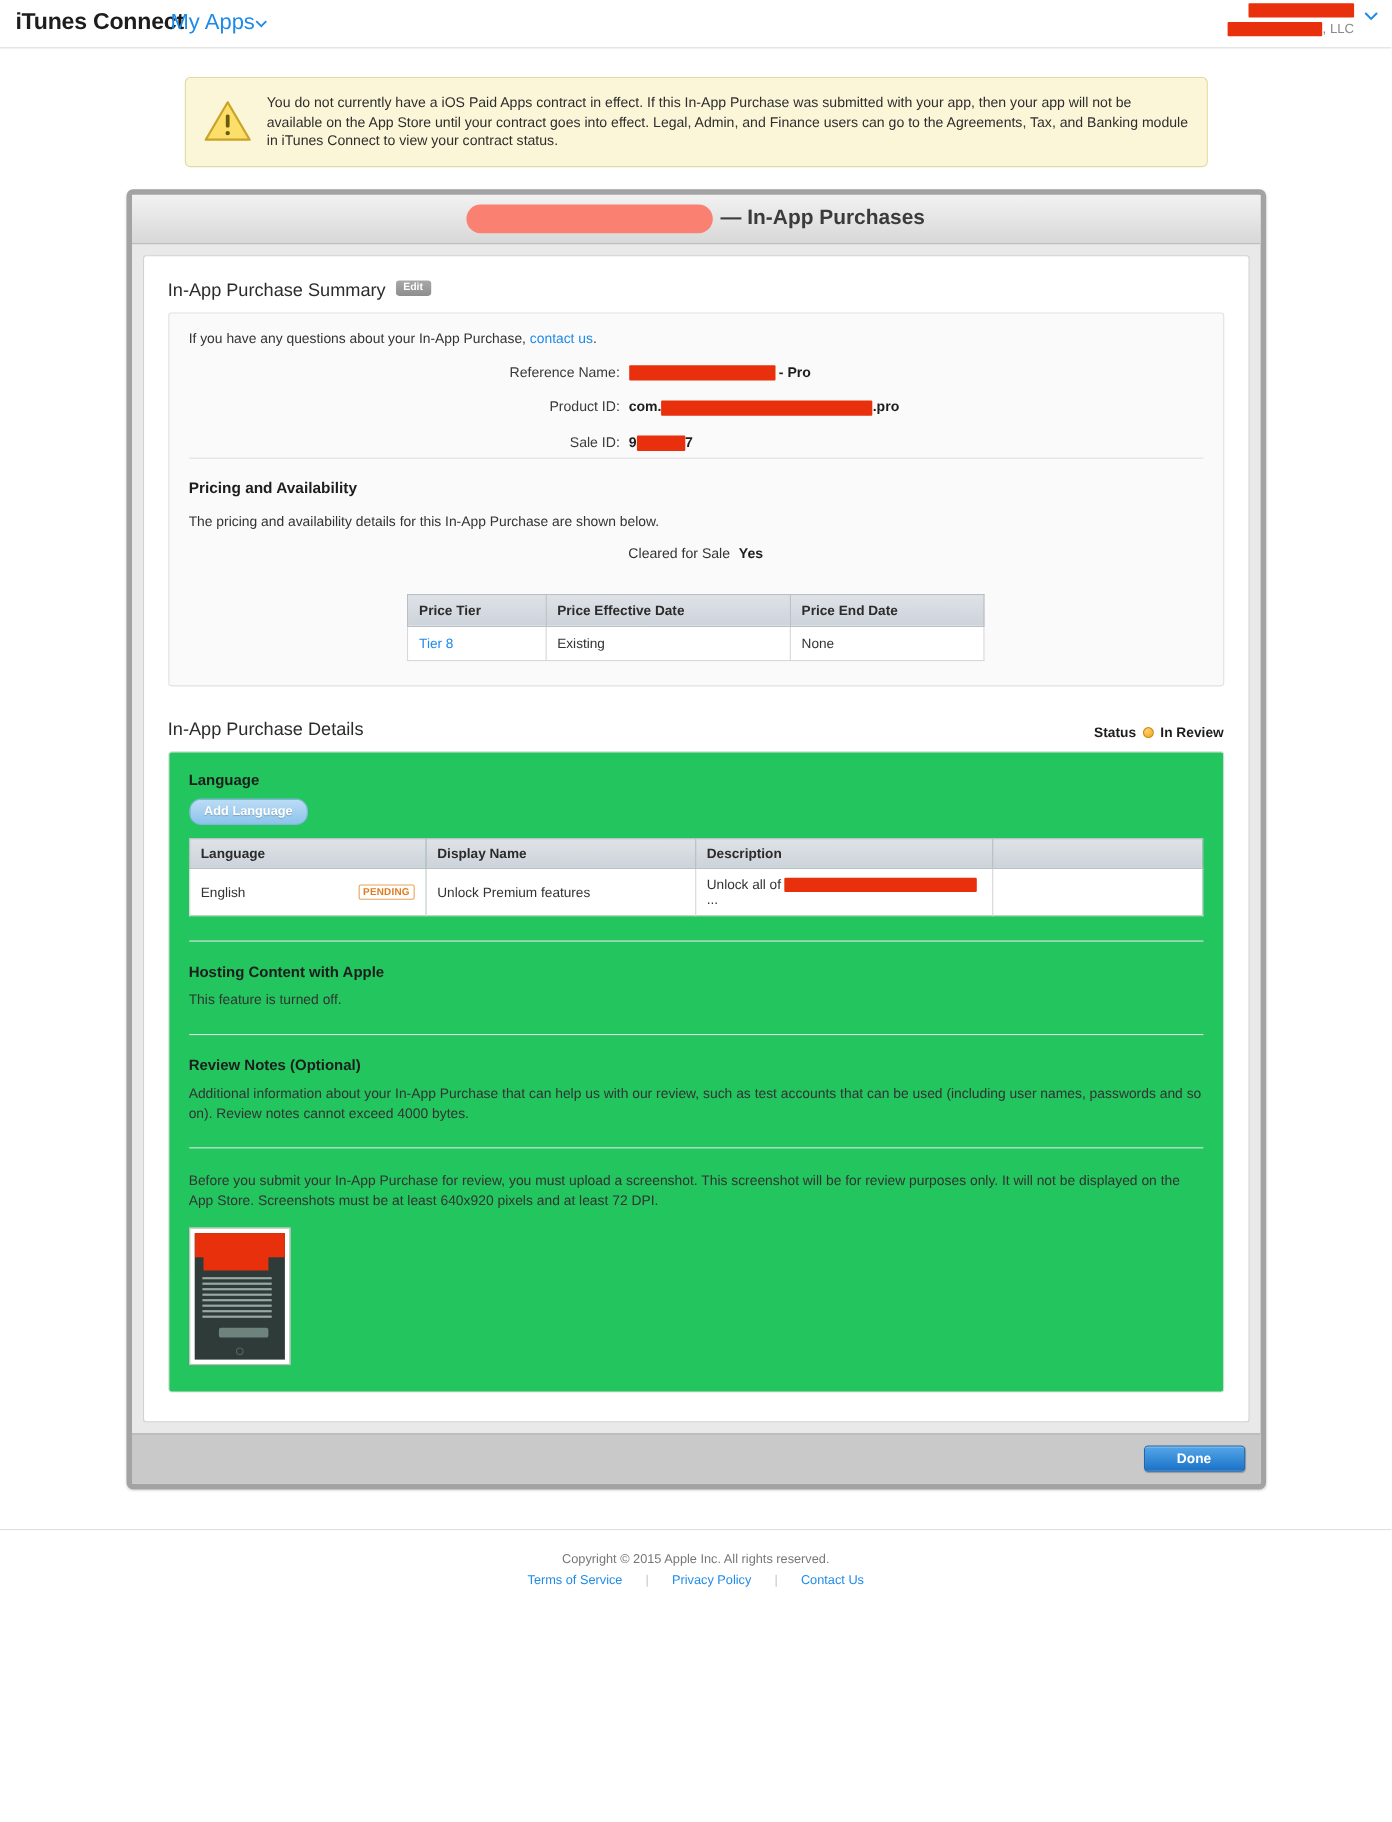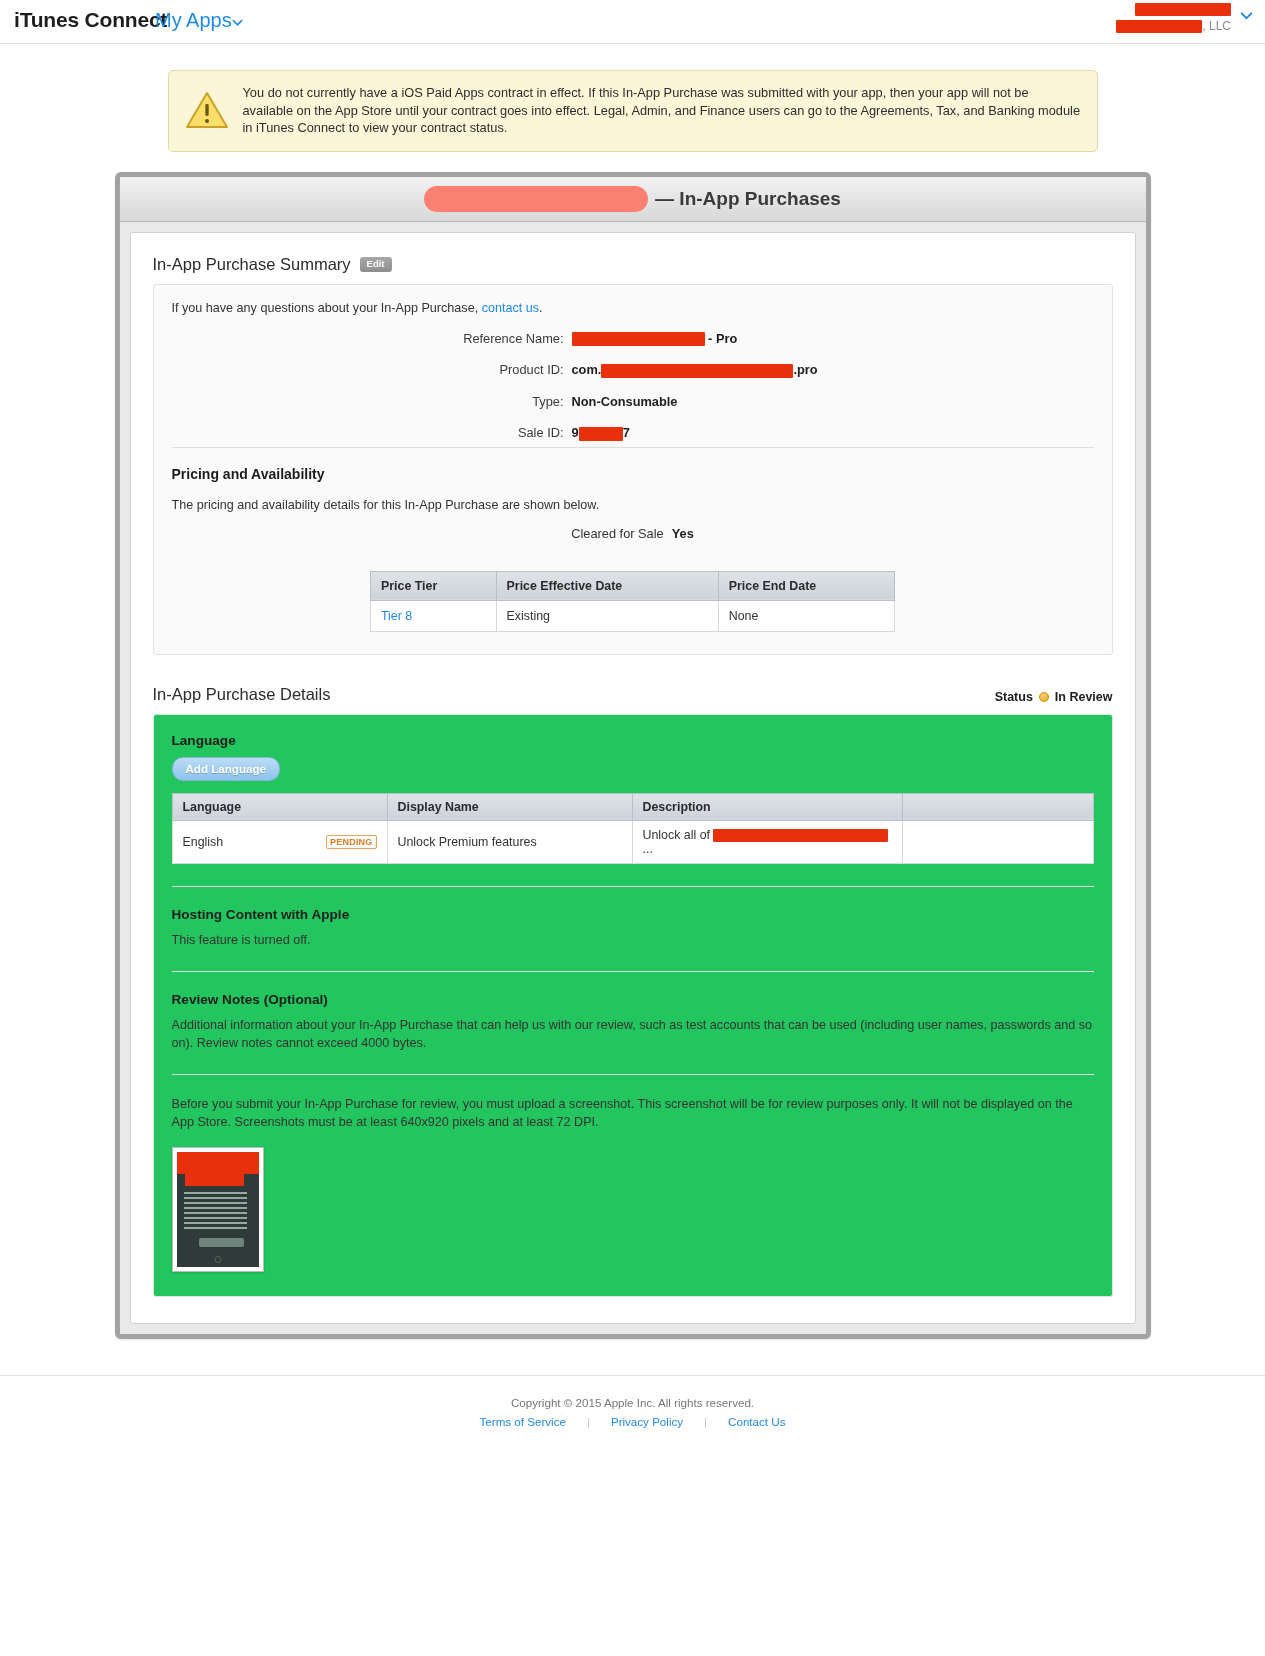--- a/index.html
+++ b/index.html
@@ -99,21 +99,21 @@
     border-radius:4px;
     color:#fff; font-size:12.5px; font-weight:bold;
     display:flex; align-items:center; justify-content:center;
     box-shadow:0 1px 1px rgba(0,0,0,.25), inset 0 1px 0 rgba(255,255,255,.35);
     cursor:pointer;
   }
 
   
   .sec-title {
     font-size:16.5px; color:#2c2c2c; font-weight:400;
-    display:flex; align-items:center; gap:9px;
+    display:flex; align-items:flex-start; gap:9px;
     margin:0 0 10px 0;
   }
   .edit-badge {
     background:linear-gradient(#a8a8a8,#8e8e8e);
     color:#fff; font-size:9.5px; font-weight:bold;
     border-radius:3px; padding:2px 7px 3px 7px;
     line-height:1; cursor:pointer;
   }
 
   
@@ -311,24 +311,20 @@
         </div>
       </div>
 
       <div class="kv">
         <div class="k">Product ID:</div>
         <div class="v">
           <span>com.</span><span class="redact" style="width:192px;height:14px;"></span><span>.pro</span>
         </div>
       </div>
 
-      <div class="kv">
-        <div class="k">Type:</div>
-        <div class="v">Non-Consumable</div>
-      </div>
 
       <div class="kv" style="margin-bottom:6px;">
         <div class="k">Sale ID:</div>
         <div class="v">
           <span>9</span><span class="redact" style="width:44px;height:14px;"></span><span>7</span>
         </div>
       </div>
 
       <div class="rule"></div>
 
@@ -426,20 +422,23 @@
               <i></i>
           </div>
           <div class="shot-btn"></div>
           <div class="shot-home"></div>
         </div>
       </div>
 
     </div>
   </div>
 
+  <div class="panel-foot">
+    <div class="btn-done">Done</div>
+  </div>
 </div>
 
 <div class="pagefoot">
   <div>Copyright © 2015 Apple Inc. All rights reserved.</div>
   <div class="links">
     <a href="#">Terms of Service</a><span>|</span><a href="#">Privacy Policy</a><span>|</span><a href="#">Contact Us</a>
   </div>
 </div>
 
 </body></html>

